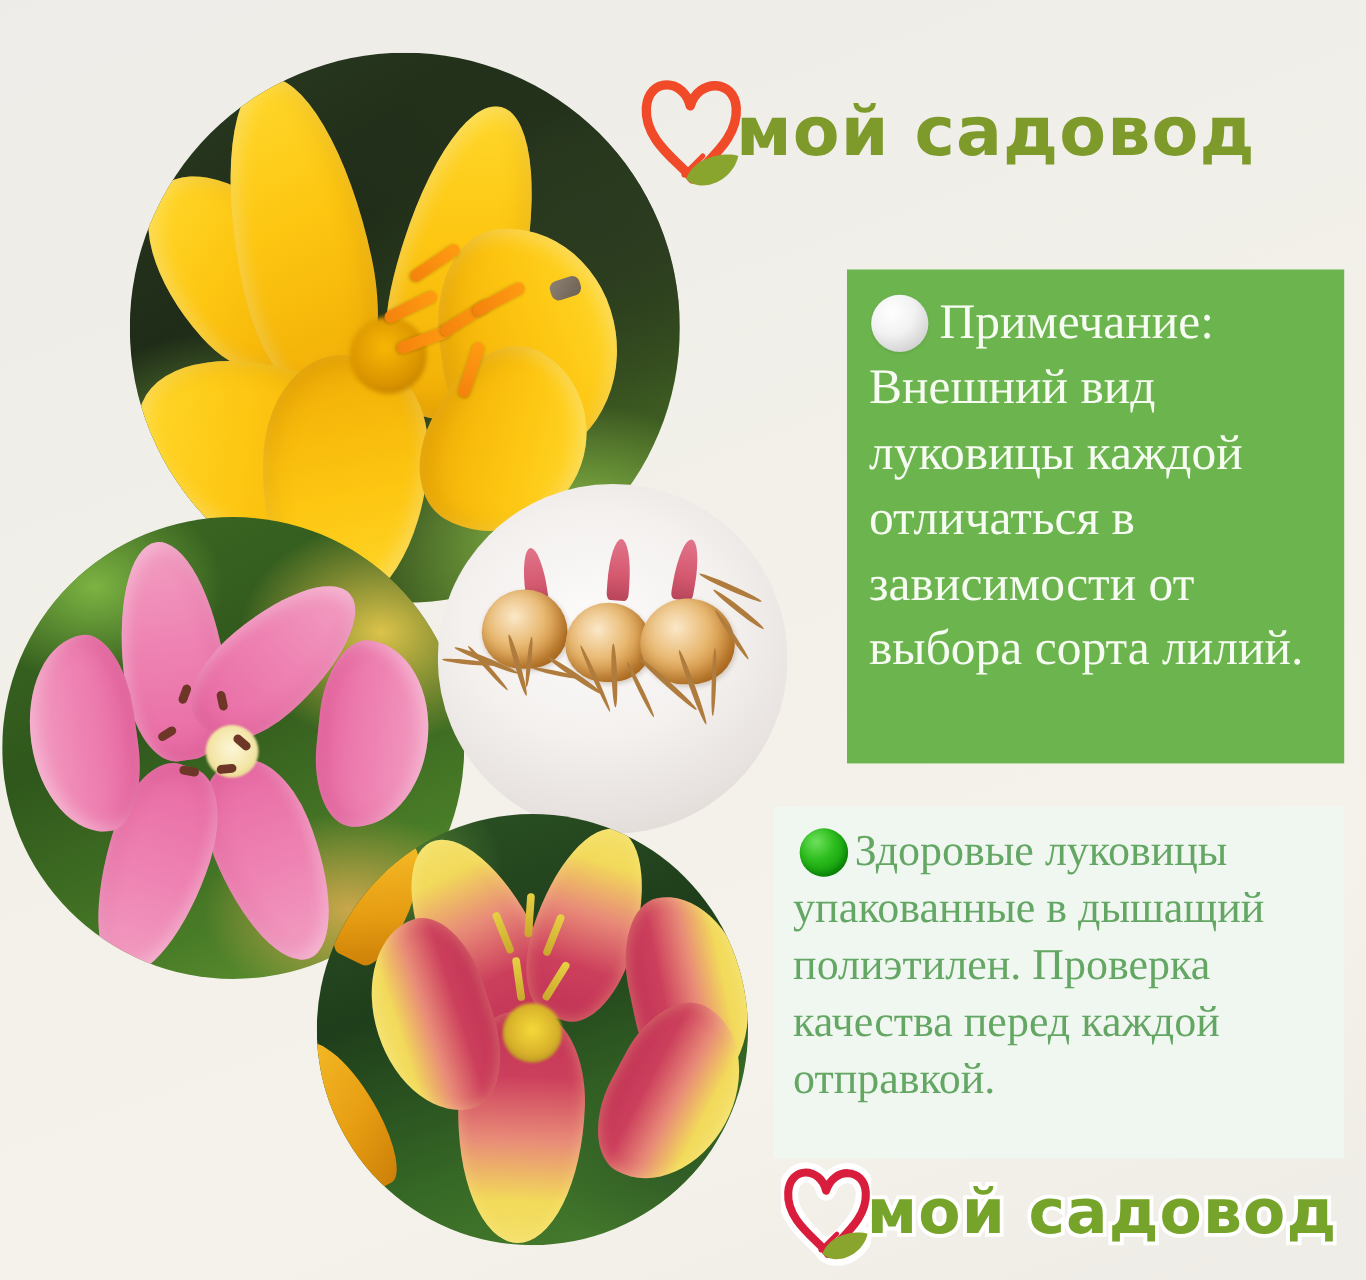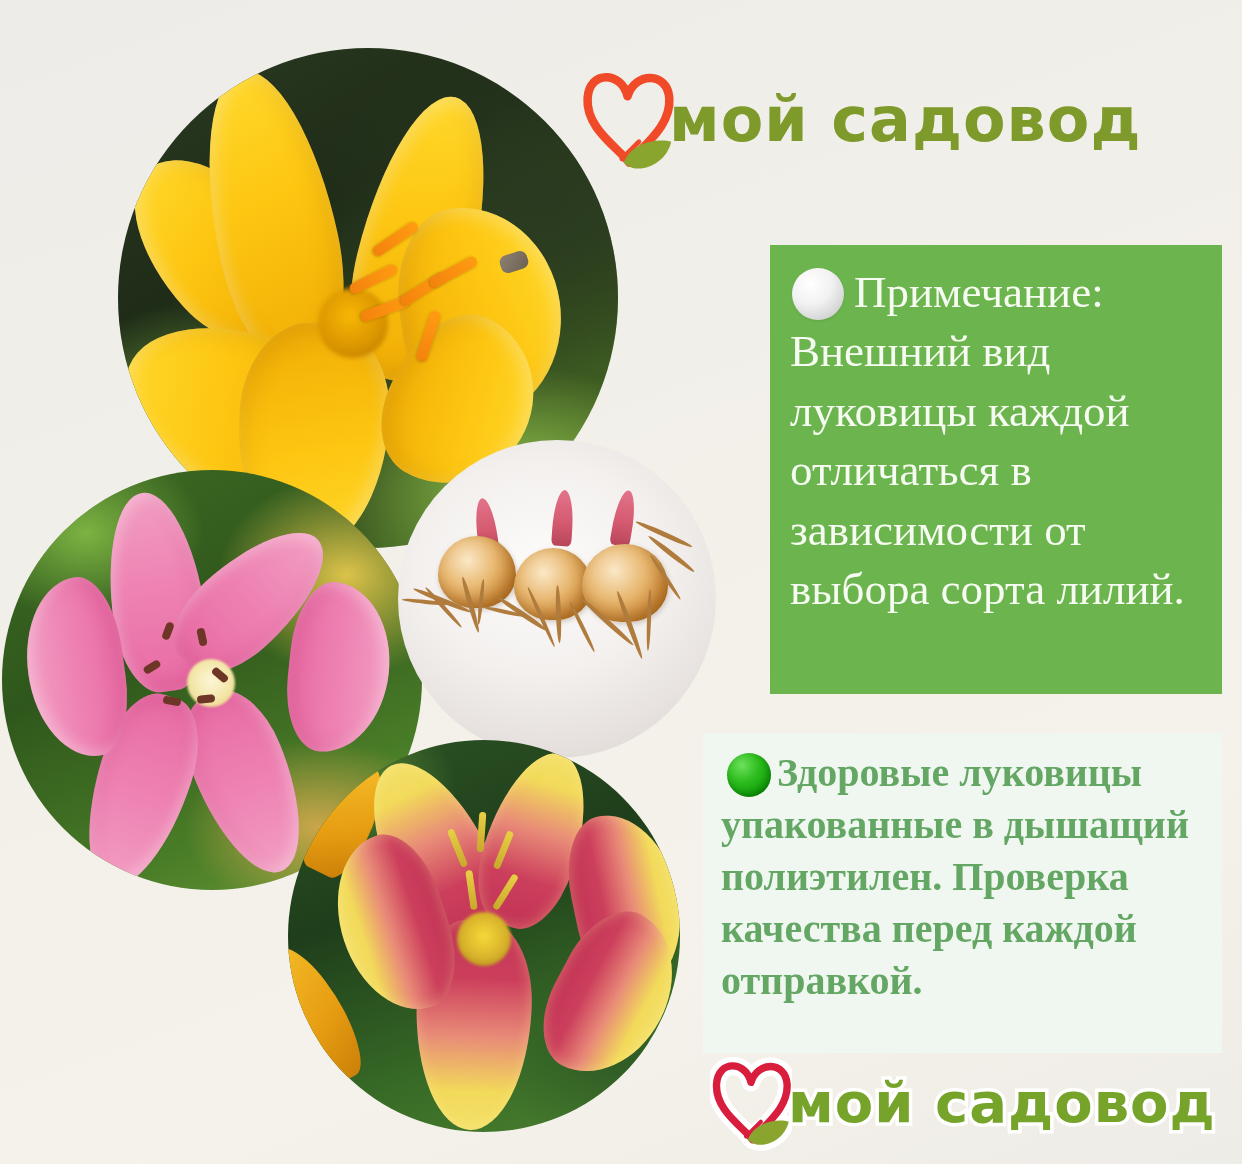--- a/index.html
+++ b/index.html
@@ -187,21 +187,20 @@
     background: radial-gradient(circle at 36% 30%, #ffffff 0%, #f2f2f2 42%, #cfcfcf 82%, #bdbdbd 100%);
     box-shadow: 0 1px 3px rgba(0,0,0,.10);
   }
 
   #healthy-panel {
     position: absolute;
     left: 703px; top: 733px; width: 519px; height: 320px;
     background: #f0f7f0;
     box-sizing: border-box;
     padding: 14px 16px 8px 18px;
-    font-weight: bold;
   }
   #healthy-text {
     font-size: 40px;
     line-height: 1.30;
     color: #64a764;
     margin: 0;
     text-indent: 56px;
   }
   #healthy-bullet {
     position: absolute; left: 24px; top: 20px;

